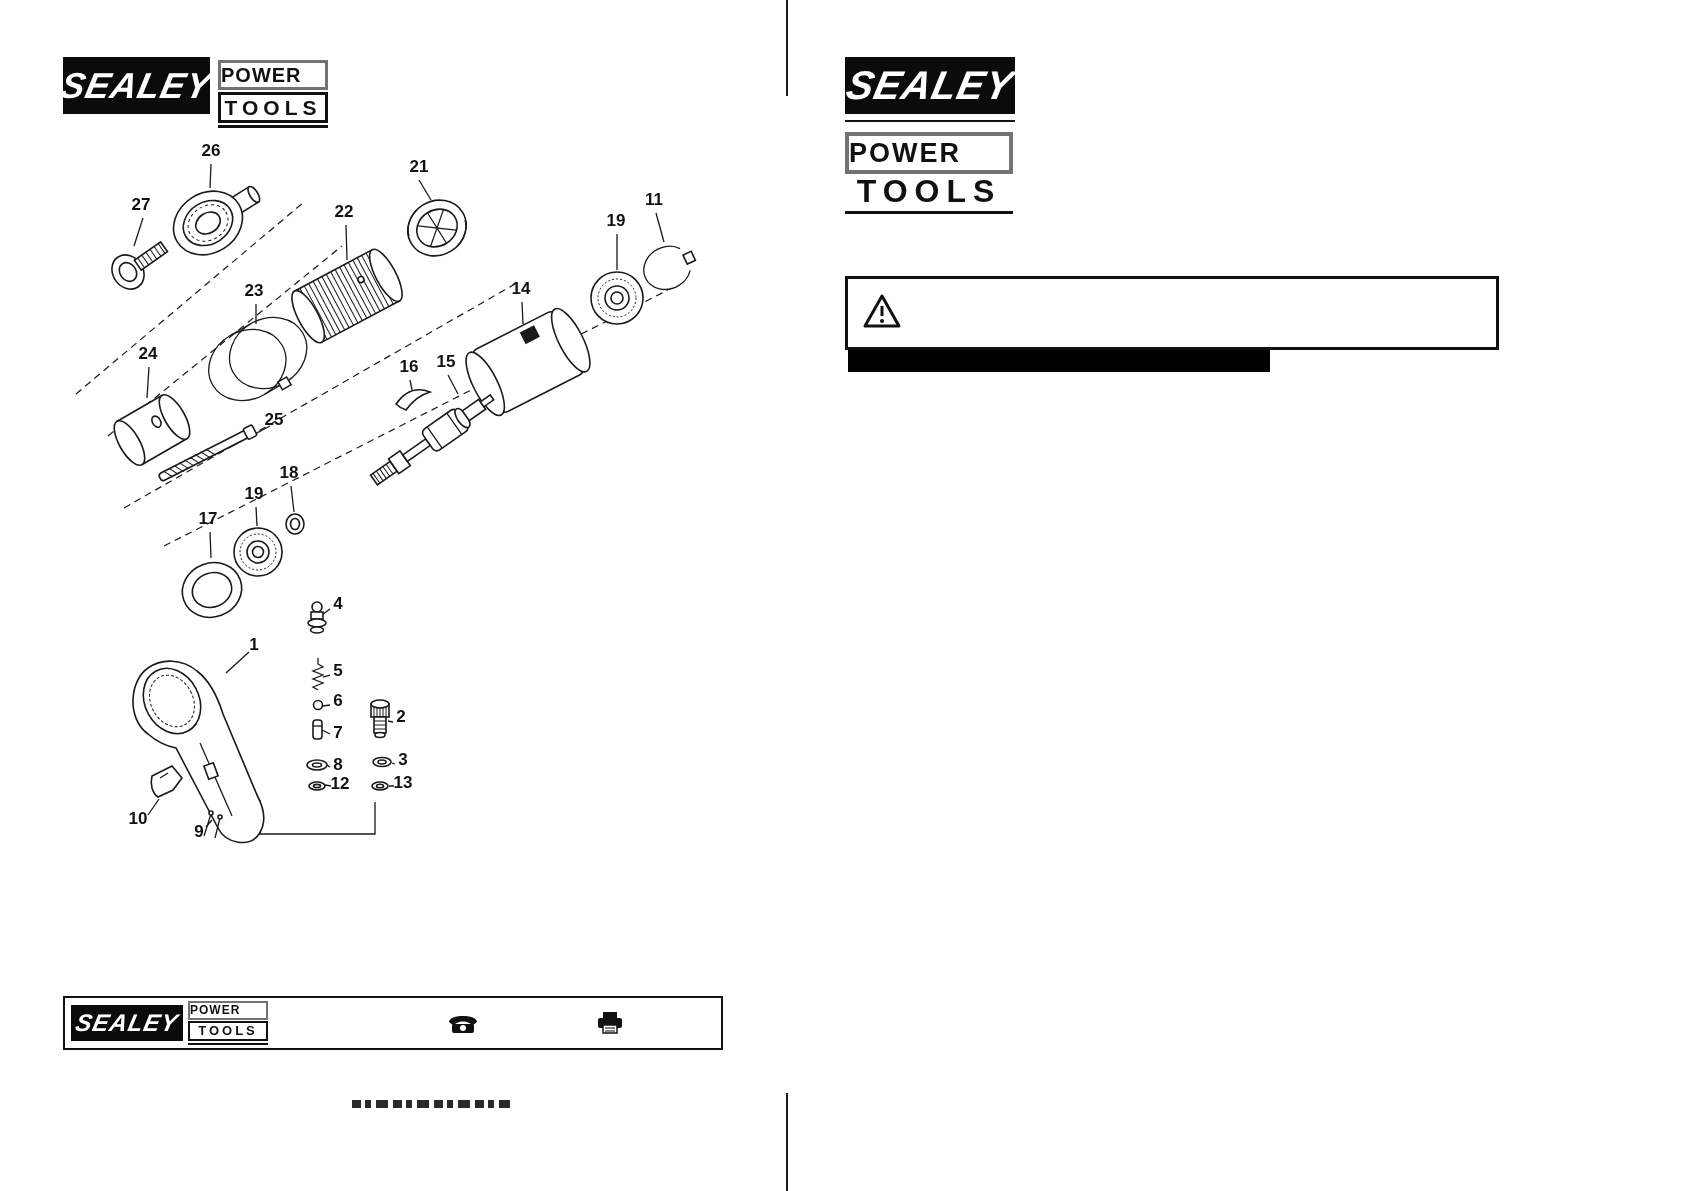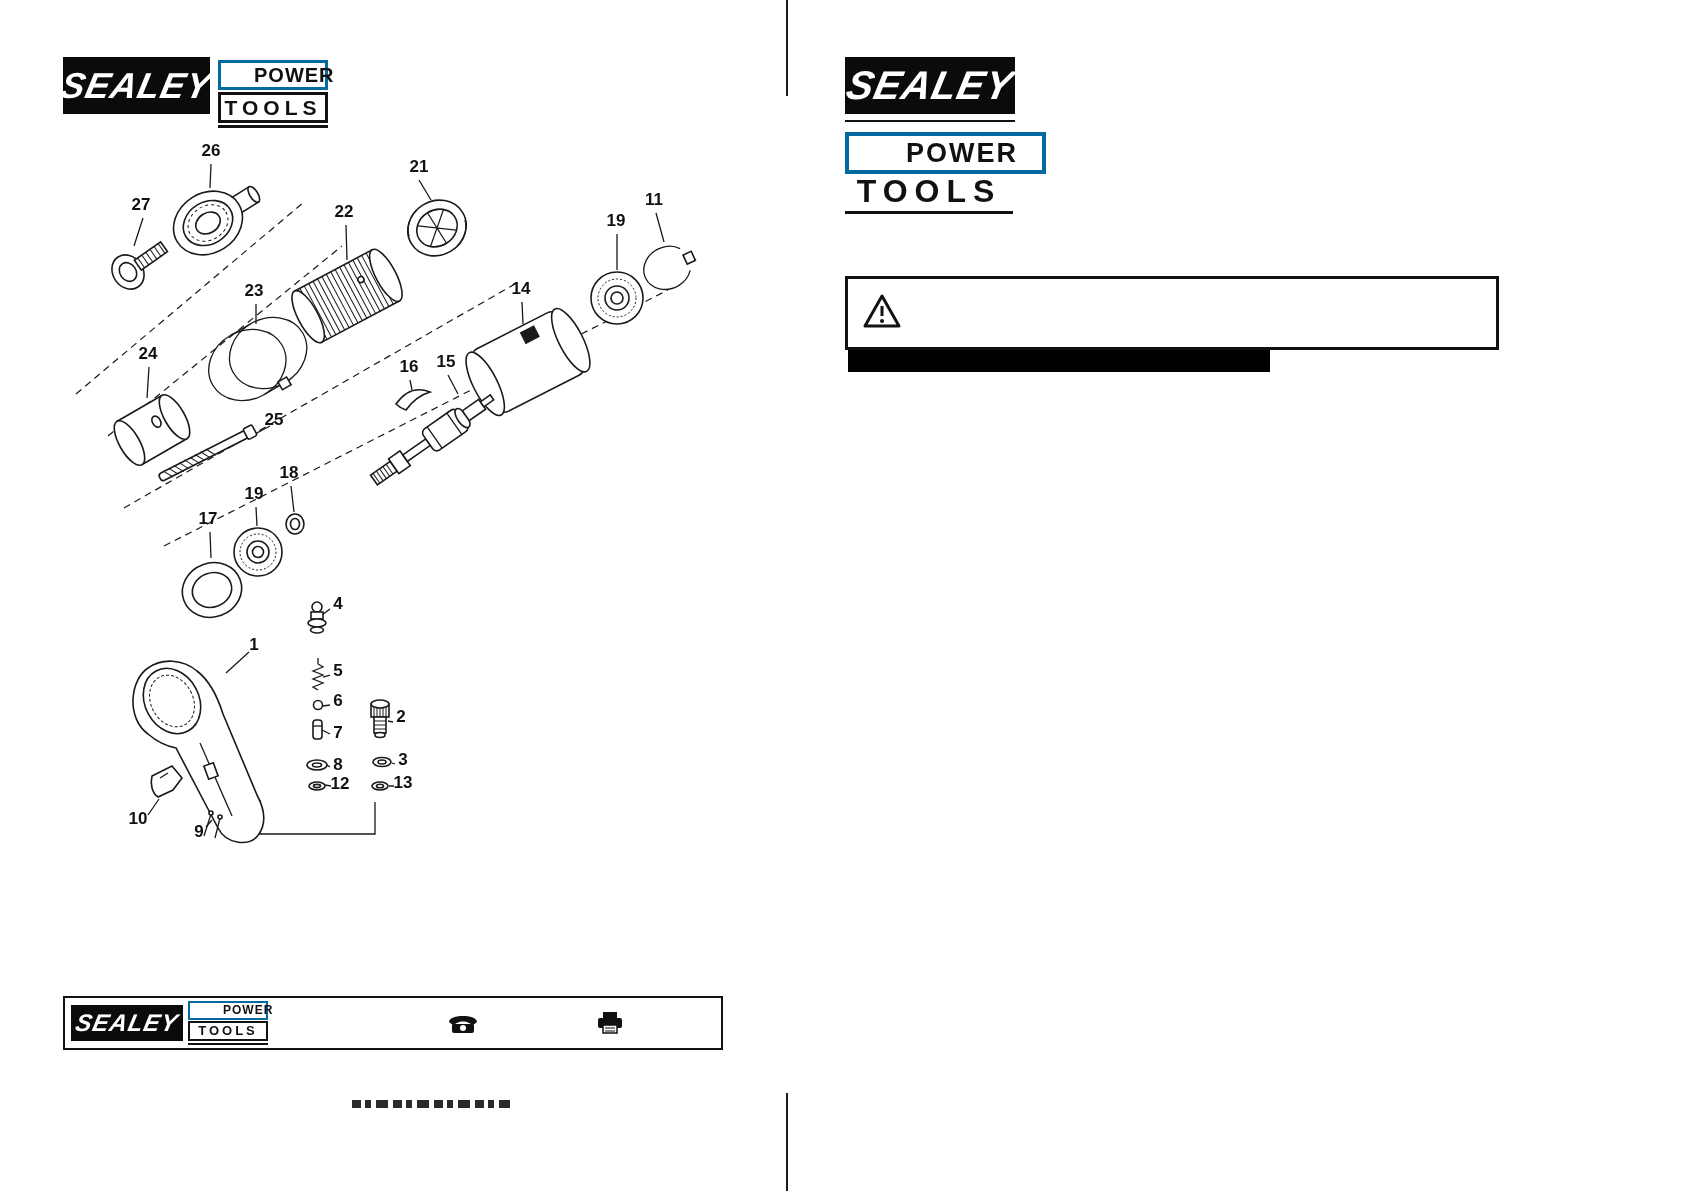--- a/index.html
+++ b/index.html
@@ -6,21 +6,21 @@
   .page{position:relative;width:1685px;height:1191px;background:#ffffff;
         font-family:"Liberation Sans",sans-serif;color:#111;overflow:hidden;}
   .abs{position:absolute;}
 
   
   .sealey-box{background:#0b0b0b;color:#fff;display:flex;align-items:center;justify-content:center;}
   .sealey-box span{display:block;font-style:italic;font-weight:bold;letter-spacing:1px;transform:skewX(-12deg);}
 
   
   .pt-stack{display:flex;flex-direction:column;}
-  .pt-power{border:3px solid #0369a1;font-weight:bold;text-align:center;letter-spacing:1px;padding-left:33px;}
+  .pt-power{border:3px solid #737373;font-weight:bold;text-align:left;letter-spacing:1px;}
   .pt-tools{border:3px solid #111;font-weight:bold;text-align:center;letter-spacing:5px;margin-top:2px;}
   .pt-rule{background:#111;margin-top:2px;}
 
   .blackbar{background:#000;}
   .rule{background:#111;}
 
   .warning-box{border:3px solid #111;background:#fff;}
 
   .footer-bar{border:2px solid #111;display:flex;align-items:center;background:#fff;}
 

